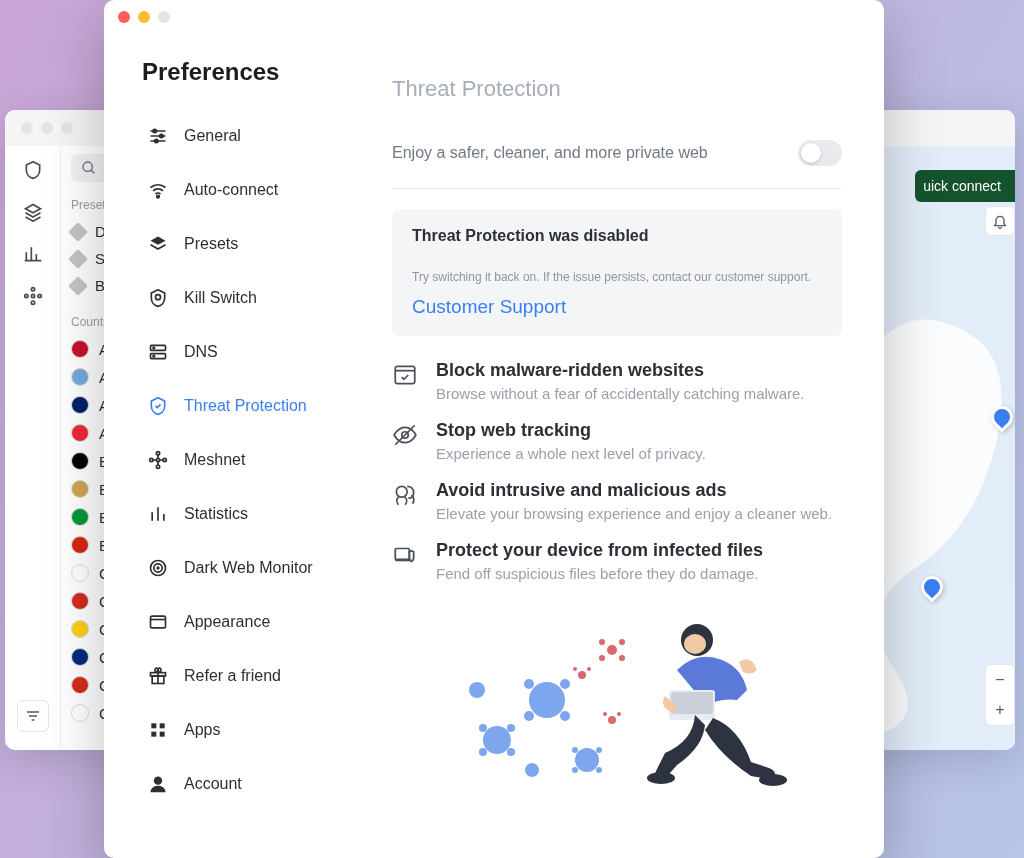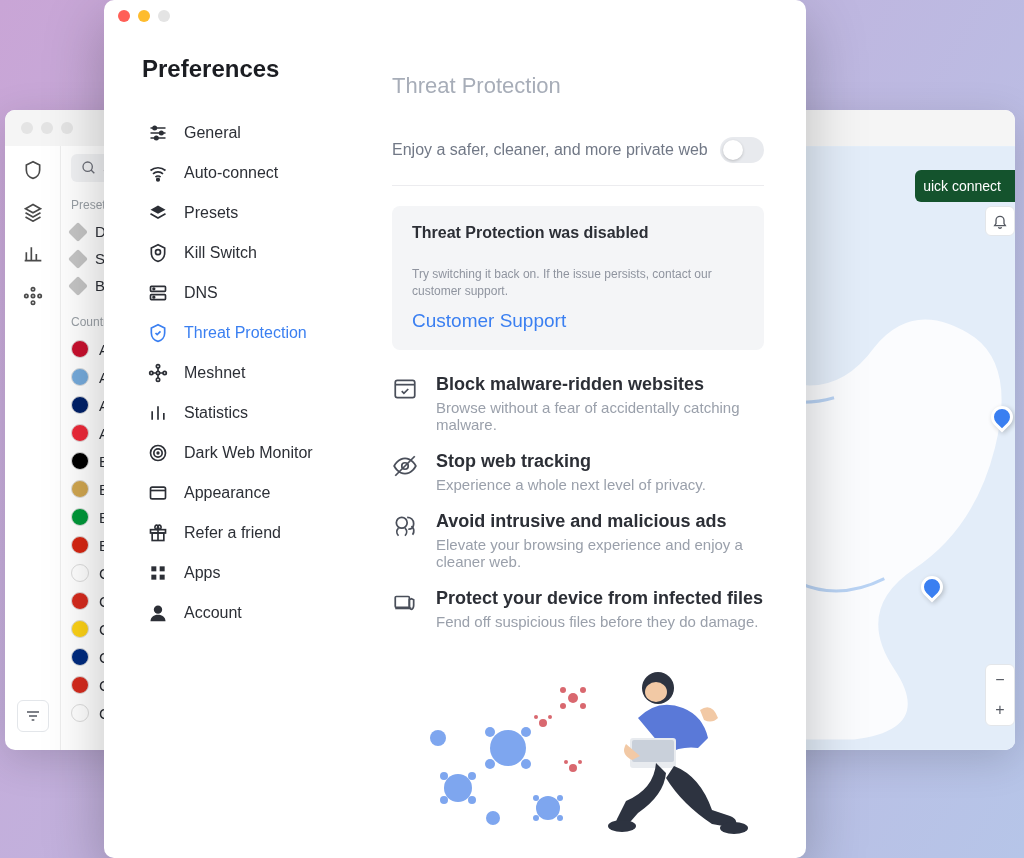--- a/index.html
+++ b/index.html
@@ -21,29 +21,29 @@
 
 .bg-map { flex: 1; position: relative; background: #eaf1fb; }
 .quick-connect { position: absolute; top: 24px; right: 0; background: #14532d; color: #fff; padding: 8px 14px 8px 8px; border-radius: 6px 0 0 6px; font-size: 14px; }
 .bell-box { position: absolute; top: 60px; right: 0; width: 30px; height: 30px; background: #fff; border: 1px solid #e3e6ea; border-radius: 6px; display: flex; align-items: center; justify-content: center; color: #545861; }
 .zoom-box { position: absolute; bottom: 24px; right: 0; width: 30px; height: 62px; background: #fff; border: 1px solid #e3e6ea; border-radius: 6px; display: flex; flex-direction: column; align-items: center; justify-content: space-around; color: #545861; font-size: 16px; }
 .map-pin { position: absolute; width: 22px; height: 22px; background: #3a7ff1; border: 3px solid #fff; border-radius: 50% 50% 50% 0; transform: rotate(-45deg); box-shadow: 0 2px 5px rgba(0,0,0,0.2); }
 
 .filter-btn { position: absolute; left: 12px; bottom: 18px; width: 32px; height: 32px; background: #fff; border: 1px solid #e3e6ea; border-radius: 6px; display: flex; align-items: center; justify-content: center; color: #545861; }
 
 
-.pref-window { position: absolute; top: 0; left: 104px; width: 702px; height: 858px; background: #fff; border-radius: 10px; box-shadow: 0 20px 60px rgba(0,0,0,0.25); overflow: hidden; display: flex; flex-direction: column; }
+.pref-window { position: absolute; top: 0; left: 104px; width: 780px; height: 858px; background: #fff; border-radius: 10px; box-shadow: 0 20px 60px rgba(0,0,0,0.25); overflow: hidden; display: flex; flex-direction: column; }
 .pref-titlebar { height: 34px; display: flex; align-items: center; padding-left: 14px; gap: 8px; }
 .tdot { width: 12px; height: 12px; border-radius: 50%; }
 .tdot.red { background: #ff5f57; } .tdot.yellow { background: #febc2e; } .tdot.green { background: #e4e4e4; }
 
 .pref-body { display: flex; flex: 1; }
 .pref-sidebar { width: 260px; padding: 24px 10px 10px 38px; }
 .pref-title { font-size: 24px; font-weight: 600; color: #1b1d22; margin-bottom: 32px; }
-.pref-nav { display: flex; flex-direction: column; gap: 4px; }
+.pref-nav { display: flex; flex-direction: column; gap: 18px; }
 .nav-item { display: flex; align-items: center; gap: 16px; padding: 8px 6px; color: #2c2f36; font-size: 16px; border-radius: 6px; cursor: pointer; }
 .nav-item.active { color: #3a7ff1; }
 .nav-item .nicon { width: 20px; height: 20px; display: flex; align-items: center; justify-content: center; color: #2c2f36; }
 .nav-item.active .nicon { color: #3a7ff1; }
 
 .pref-main { flex: 1; padding: 42px 42px 10px 28px; overflow: hidden; }
 .main-title { font-size: 22px; color: #a7adb8; font-weight: 500; margin-bottom: 38px; }
 .toggle-row { display: flex; align-items: center; justify-content: space-between; margin-bottom: 22px; }
 .toggle-row .txt { color: #717886; font-size: 16px; }
 .switch { width: 44px; height: 26px; background: #e8eaee; border-radius: 20px; position: relative; }

